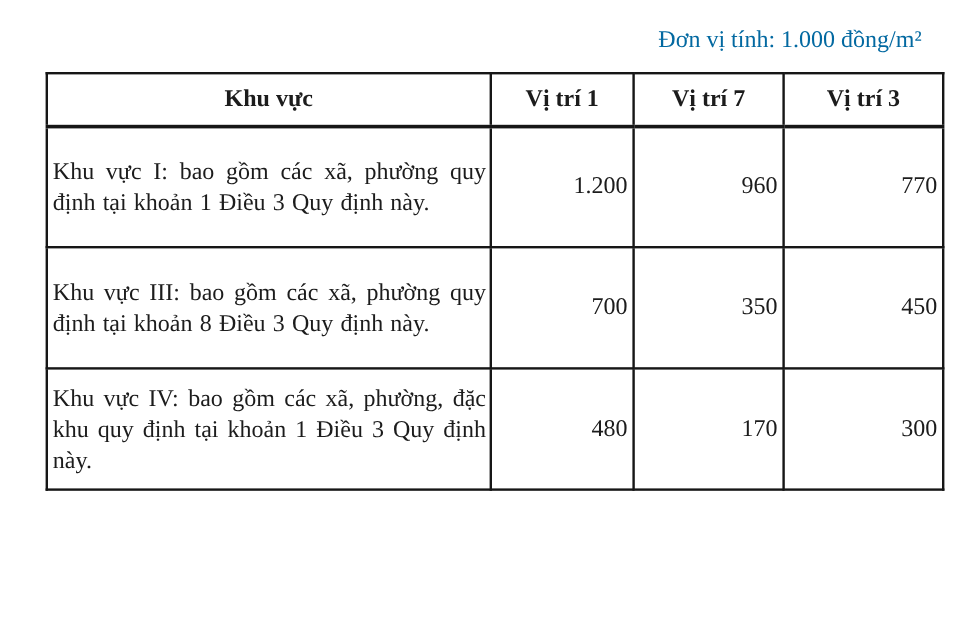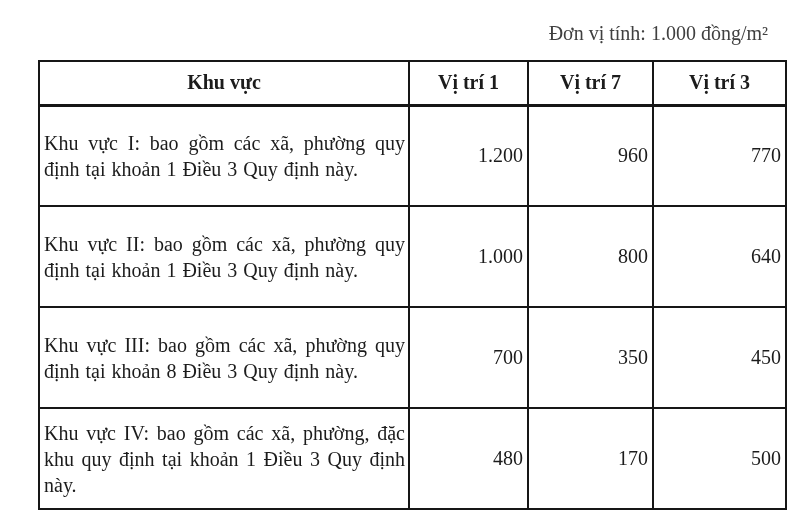--- a/index.html
+++ b/index.html
@@ -18,21 +18,21 @@
     box-sizing: border-box;
   }
   .caption {
     position: absolute;
     top: 20px;
     left: 38px;
     width: 730px;
     text-align: right;
     font-size: 20px;
     line-height: 26px;
-    color: #404040;
+    color: #0369a1;
     white-space: nowrap;
   }
   table.price-table {
     position: absolute;
     top: 60px;
     left: 38px;
     width: 747px;
     border-collapse: collapse;
     table-layout: fixed;
     background: #ffffff;
@@ -93,33 +93,27 @@
       </tr>
     </thead>
     <tbody>
       <tr>
         <td class="area-cell">Khu vực I: bao gồm các xã, phường quy định tại khoản 1 Điều 3 Quy định này.</td>
         <td class="value-cell">1.200</td>
         <td class="value-cell">960</td>
         <td class="value-cell">770</td>
       </tr>
       <tr>
-        <td class="area-cell">Khu vực II: bao gồm các xã, phường quy định tại khoản 1 Điều 3 Quy định này.</td>
-        <td class="value-cell">1.000</td>
-        <td class="value-cell">800</td>
-        <td class="value-cell">640</td>
-      </tr>
-      <tr>
         <td class="area-cell">Khu vực III: bao gồm các xã, phường quy định tại khoản 8 Điều 3 Quy định này.</td>
         <td class="value-cell">700</td>
         <td class="value-cell">350</td>
         <td class="value-cell">450</td>
       </tr>
       <tr>
         <td class="area-cell">Khu vực IV: bao gồm các xã, phường, đặc khu quy định tại khoản 1 Điều 3 Quy định này.</td>
         <td class="value-cell">480</td>
         <td class="value-cell">170</td>
-        <td class="value-cell">500</td>
+        <td class="value-cell">300</td>
       </tr>
     </tbody>
   </table>
 
 </div>
 
 </body></html>

